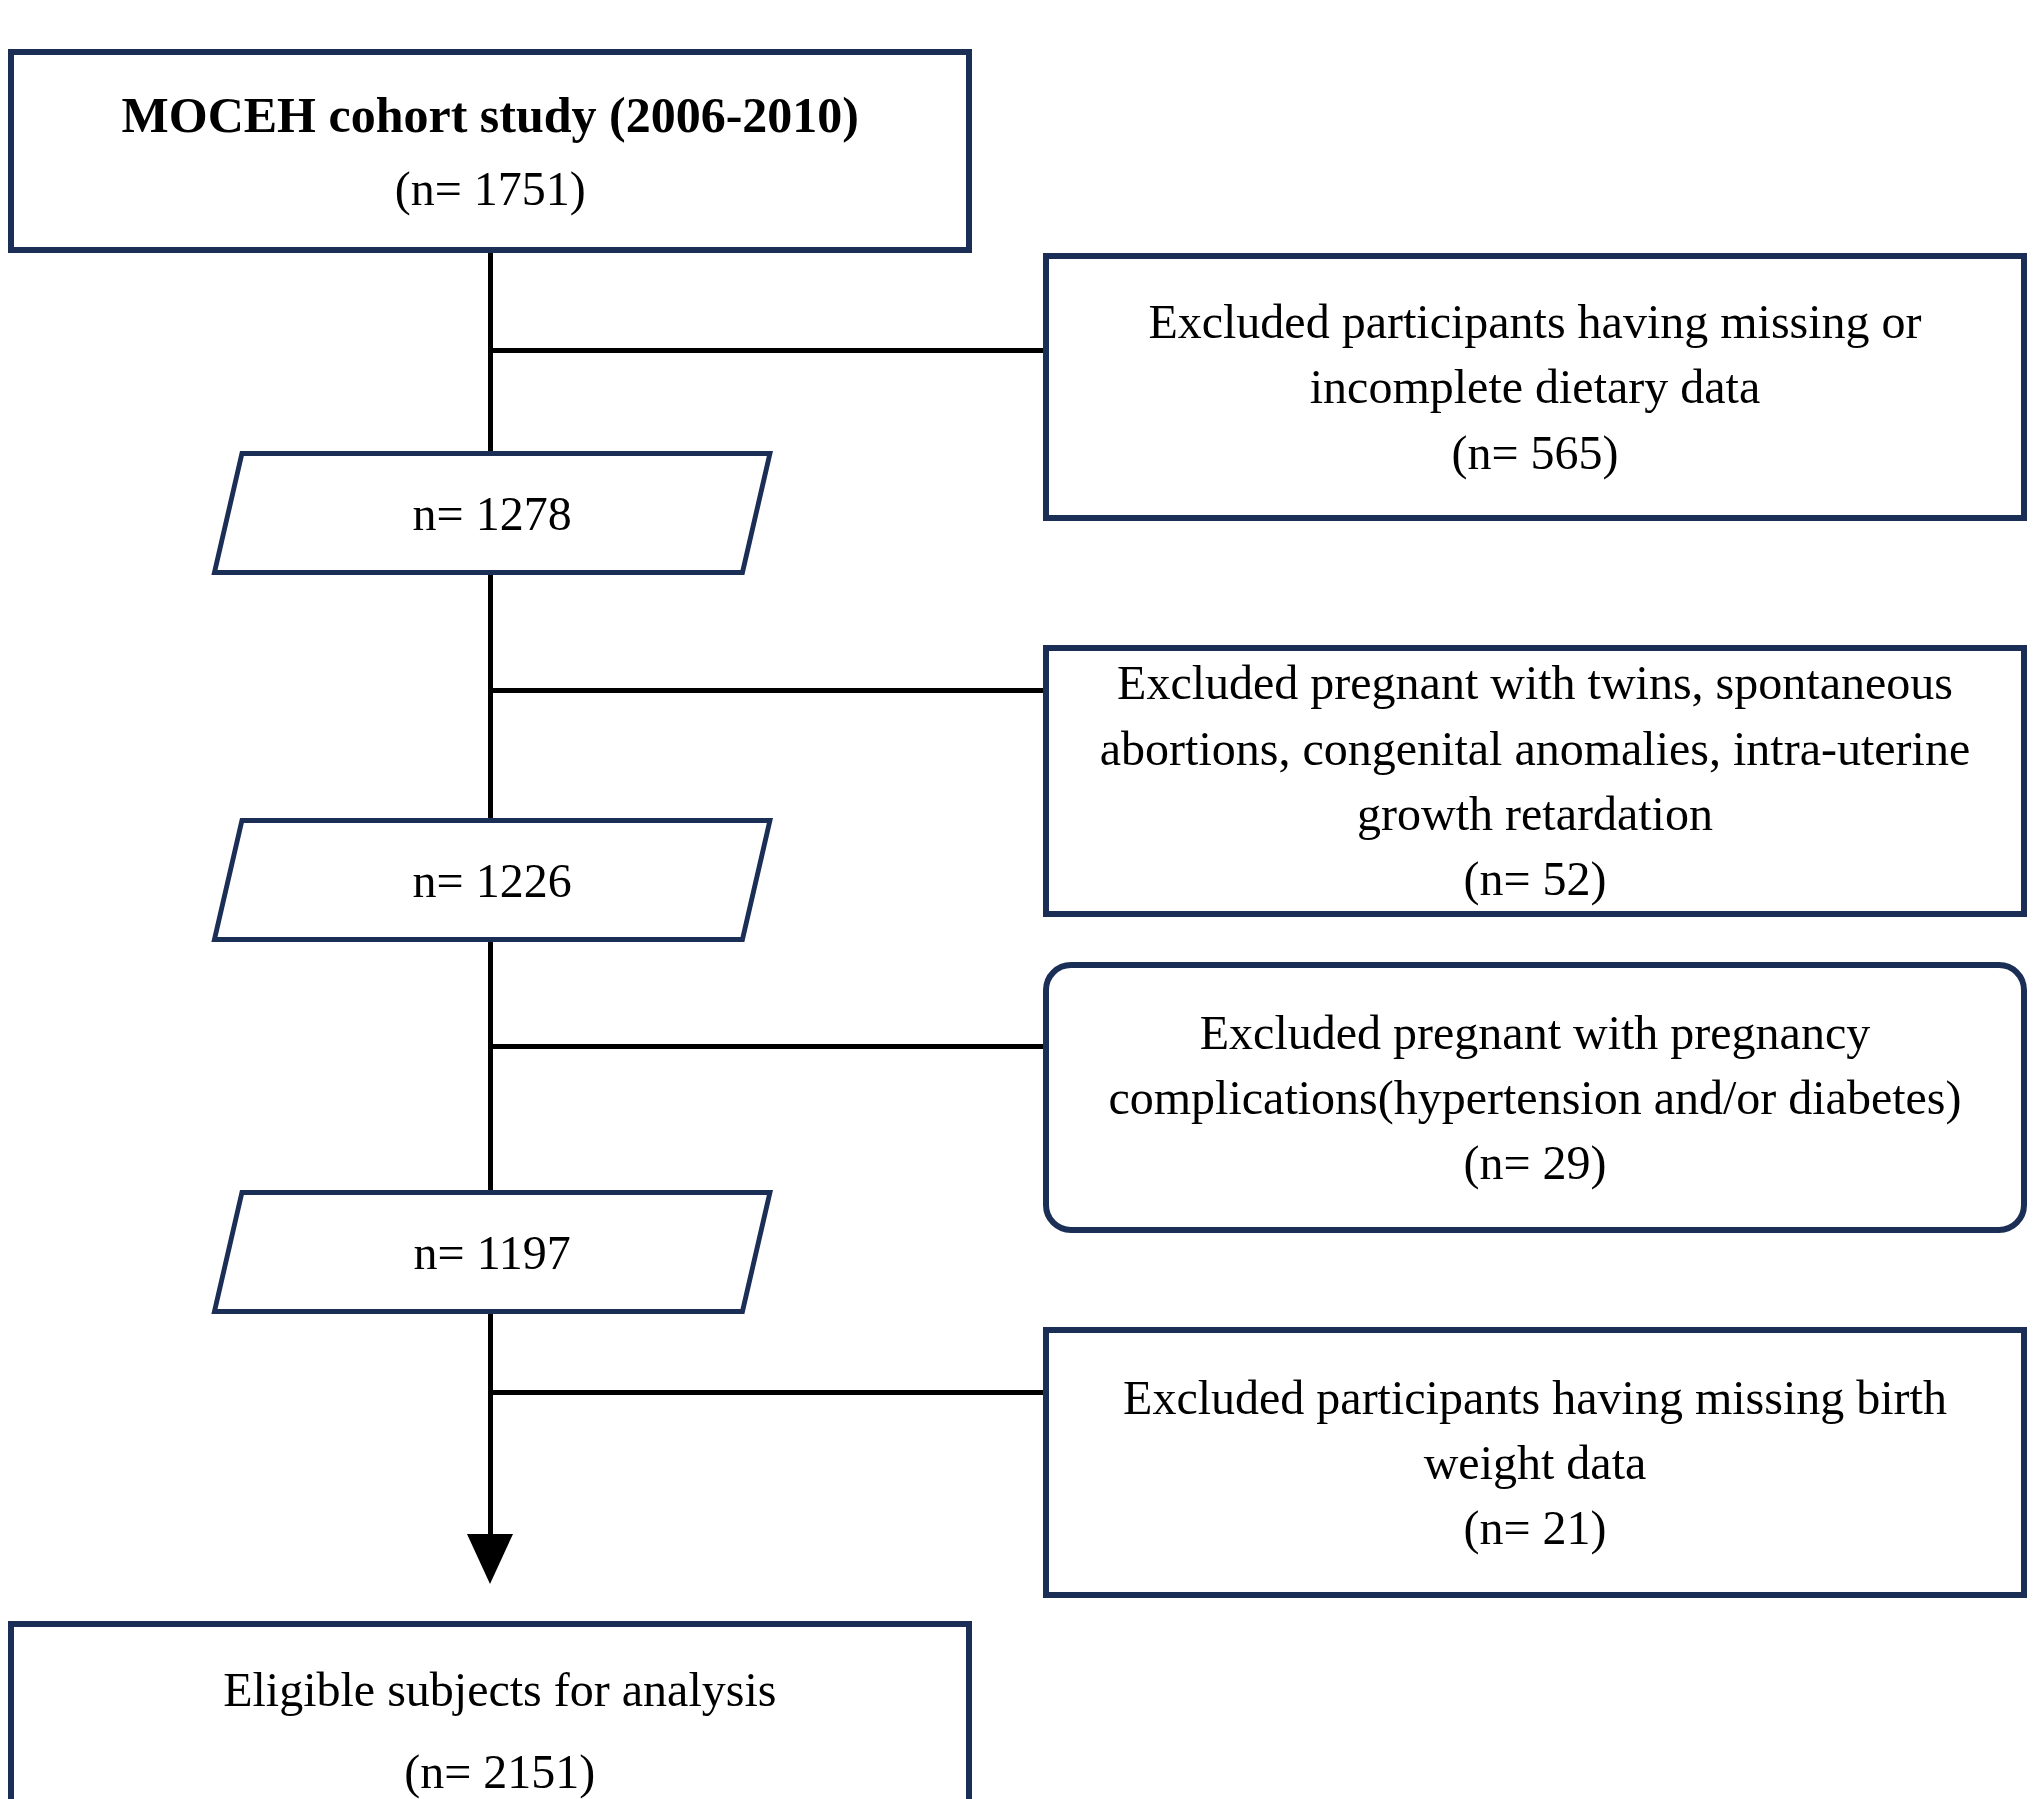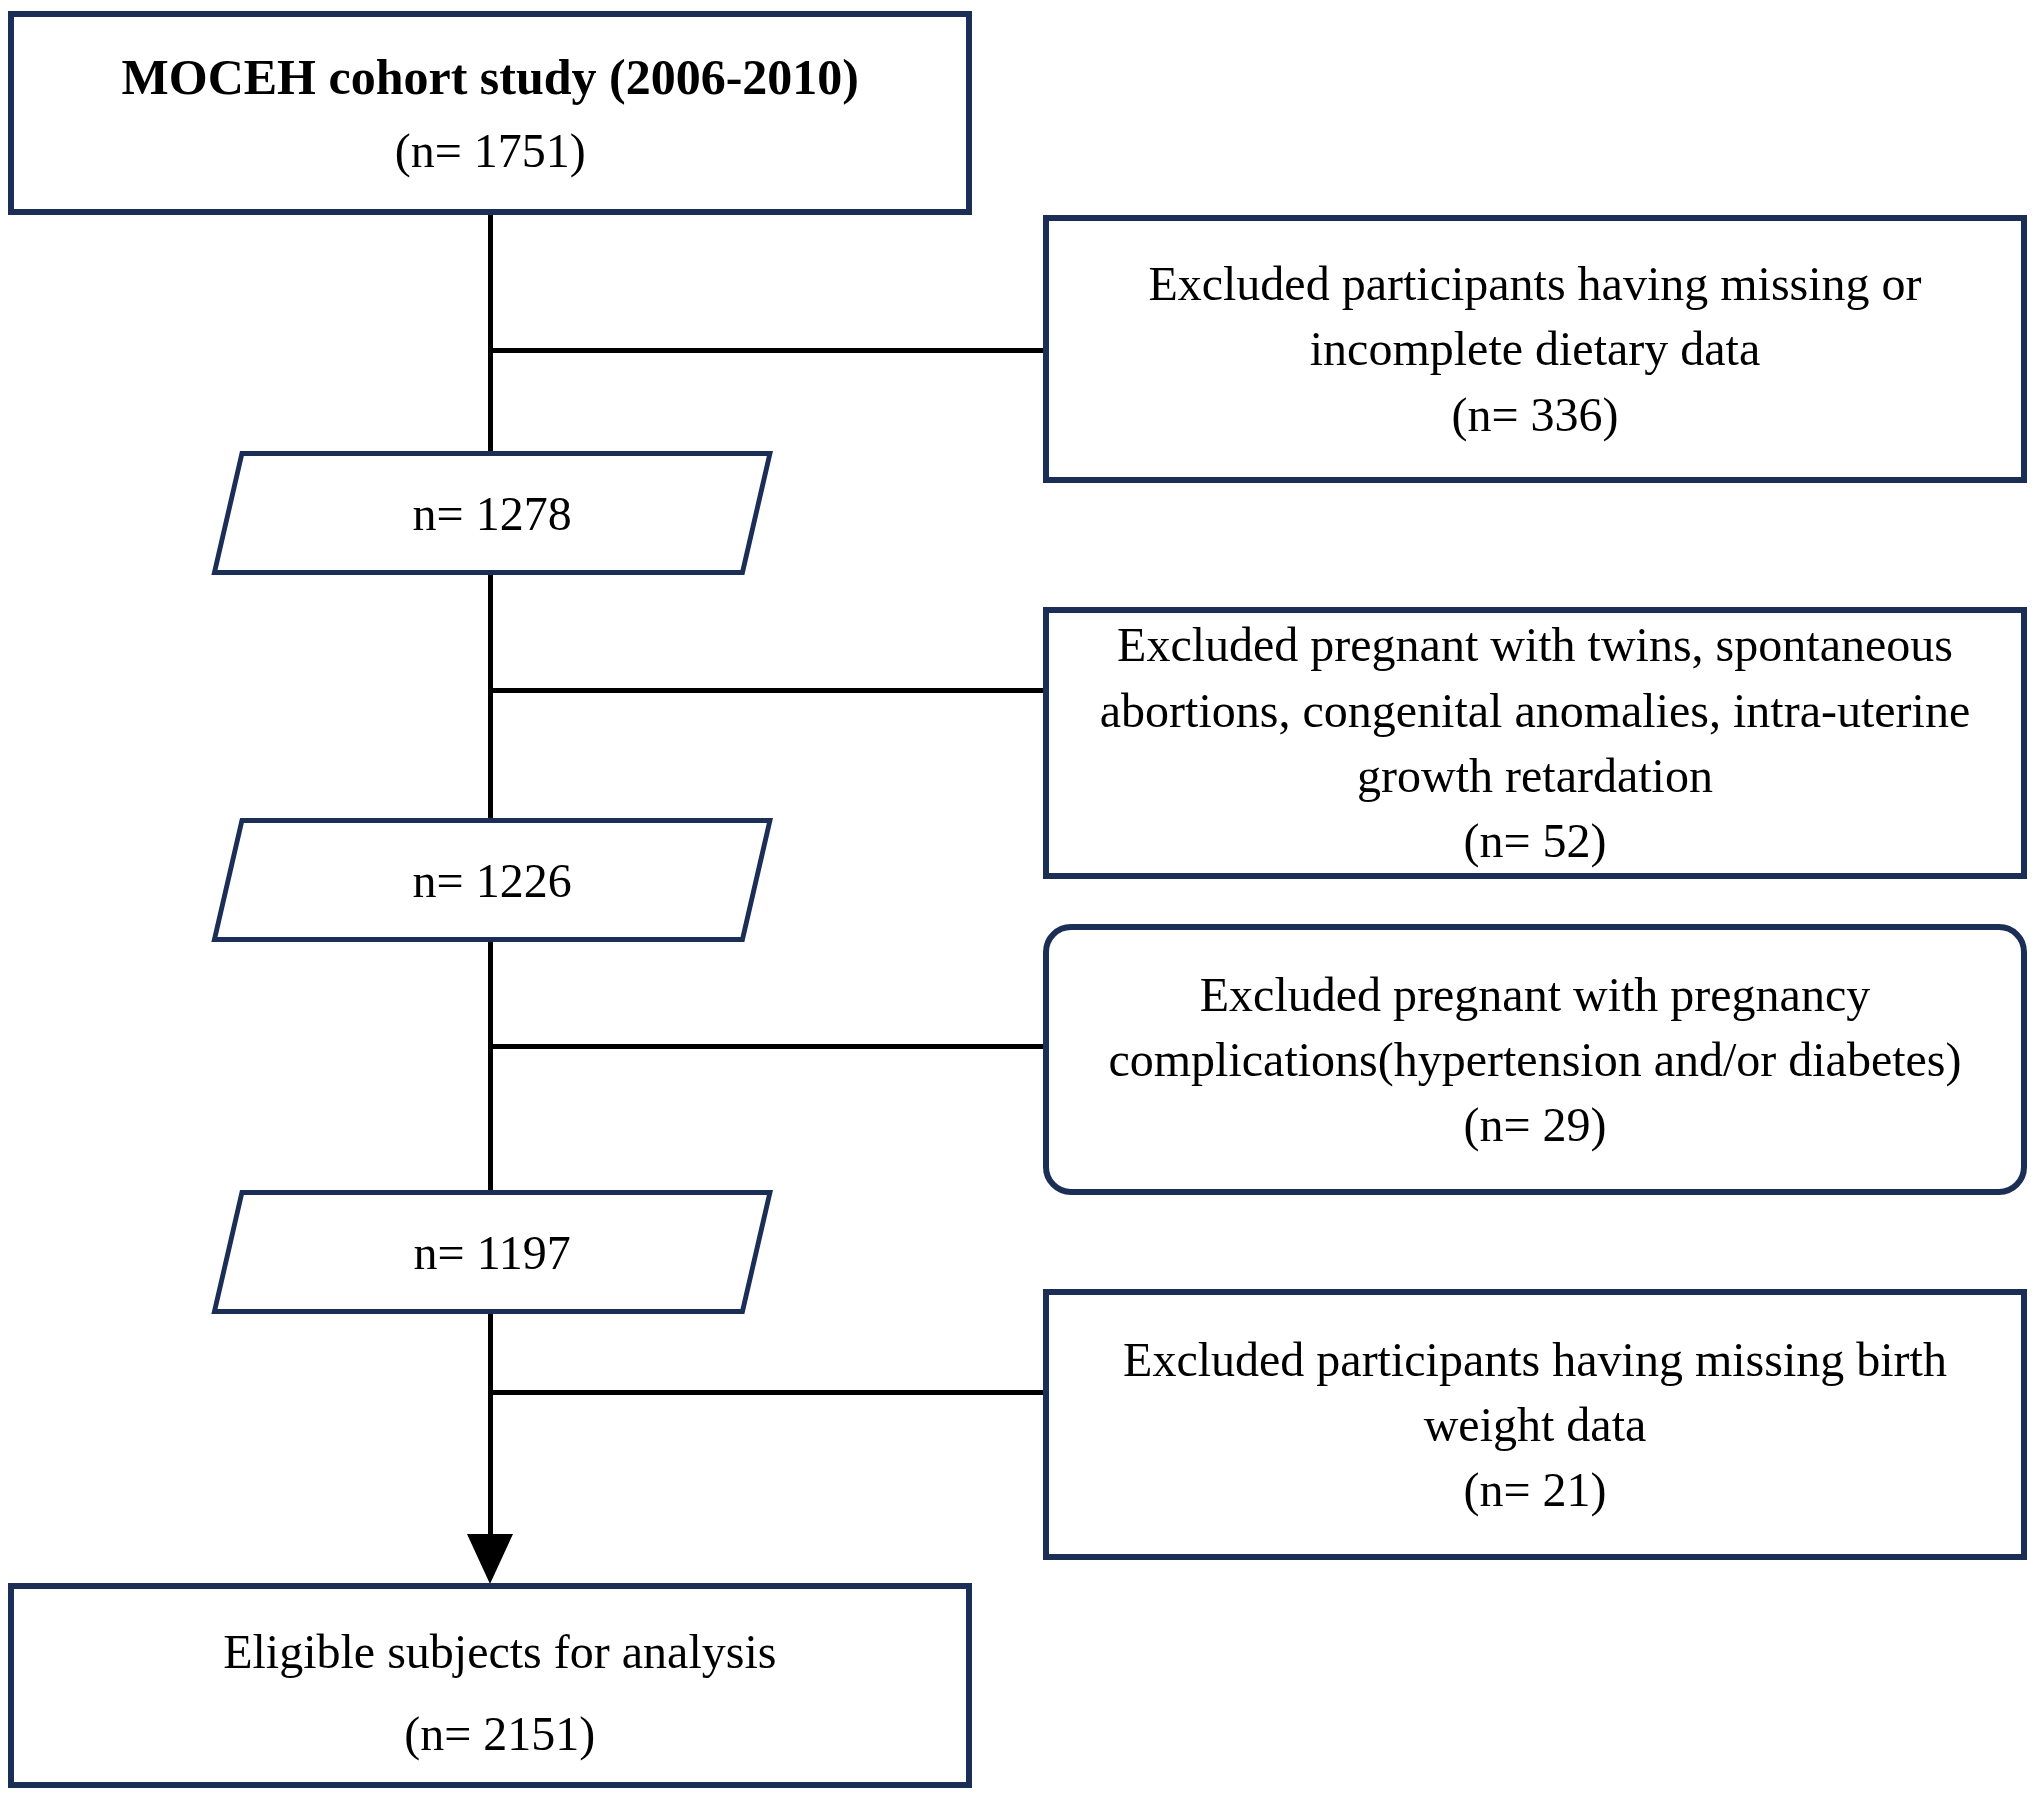--- a/index.html
+++ b/index.html
@@ -18,20 +18,21 @@
     border: 6.2px solid var(--border-color, #1b2e55);
     background: #ffffff;
     display: flex;
     flex-direction: column;
     align-items: center;
     justify-content: center;
     text-align: center;
     z-index: 3;
     line-height: 1.36;
     font-size: 48px;
+    margin-top: 38px;
   }
   .start-box {
     left: 8.3px; top: 11px; width: 964px; height: 204px;
     gap: 6.9px;
   }
   .start-title { font-size: 50px; font-weight: bold; }
   .final-box {
     left: 8.3px; top: 1583px; width: 964px; height: 205px;
     gap: 17px; padding-top: 13.8px; padding-left: 19px;
   }
@@ -103,21 +104,21 @@
   <div class="hline b4"></div>
 
   <div class="box start-box">
     <div class="start-title">MOCEH cohort study (2006-2010)</div>
     <div class="start-count">(n= 1751)</div>
   </div>
 
   <div class="box excl-box e1">
     <div>Excluded participants having missing or</div>
     <div>incomplete dietary data</div>
-    <div>(n= 336)</div>
+    <div>(n= 565)</div>
   </div>
 
   <div class="box excl-box e2">
     <div>Excluded pregnant with twins, spontaneous</div>
     <div>abortions, congenital anomalies, intra-uterine</div>
     <div>growth retardation</div>
     <div>(n= 52)</div>
   </div>
 
   <div class="box excl-box e3">

